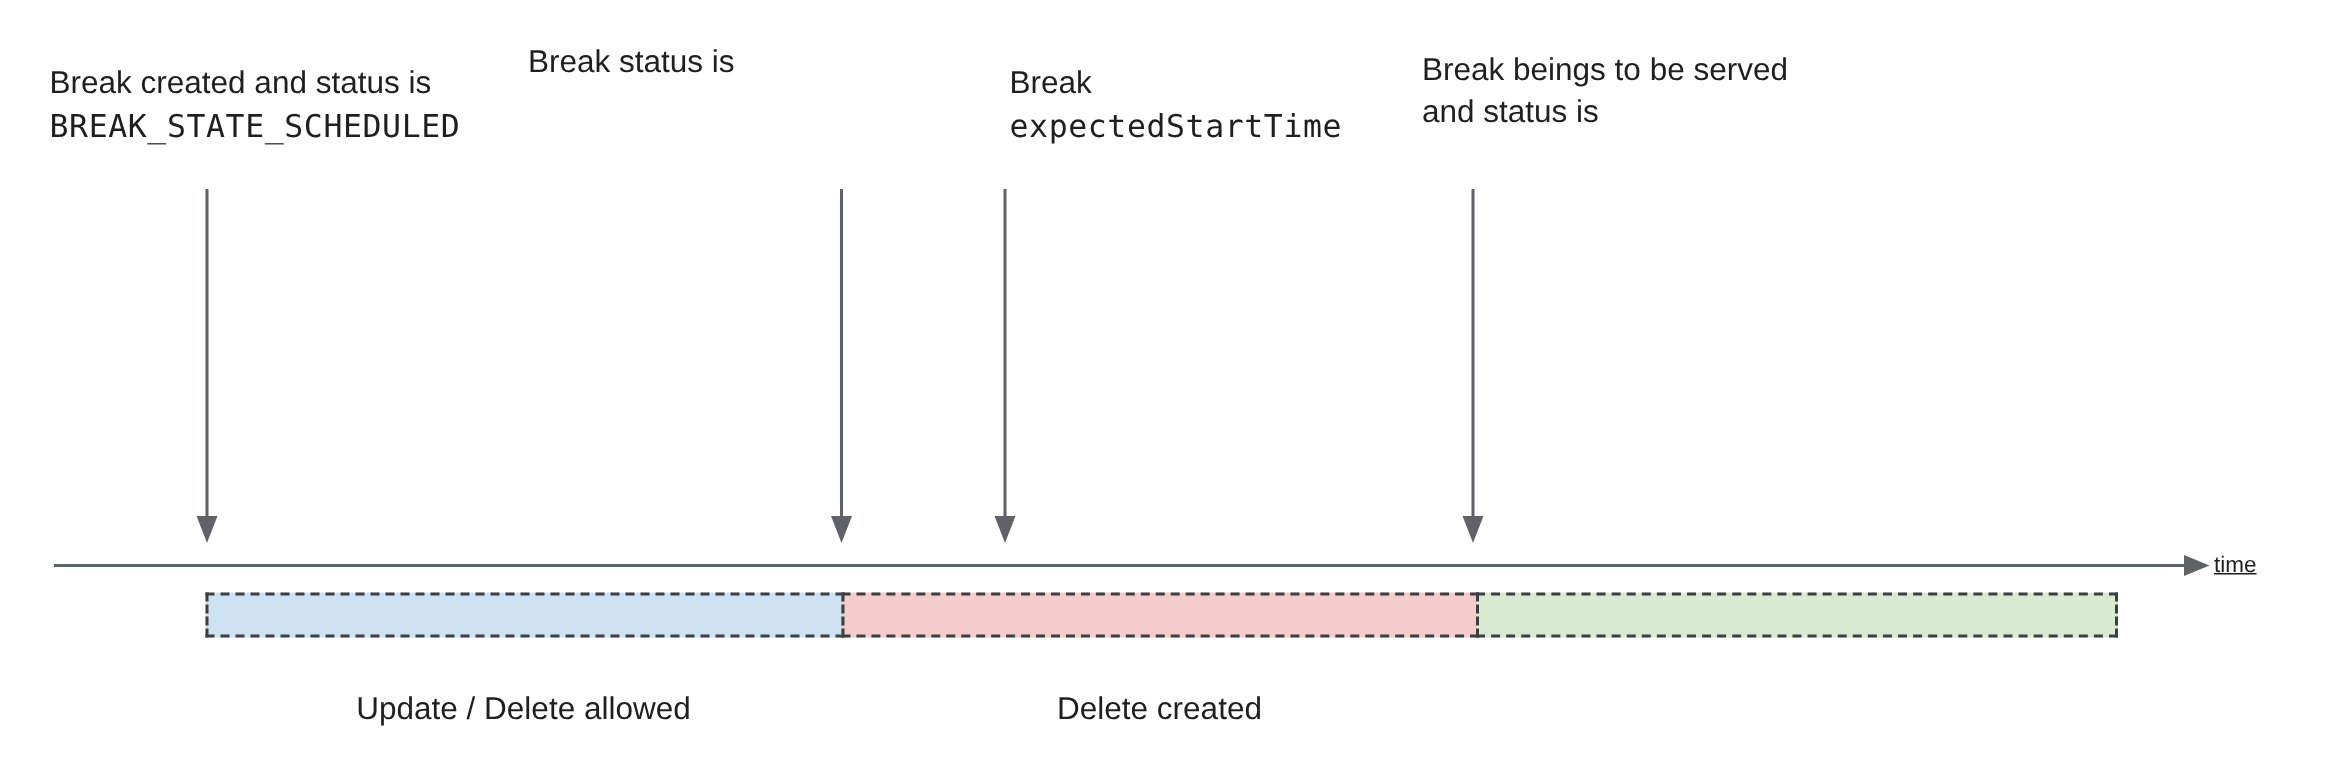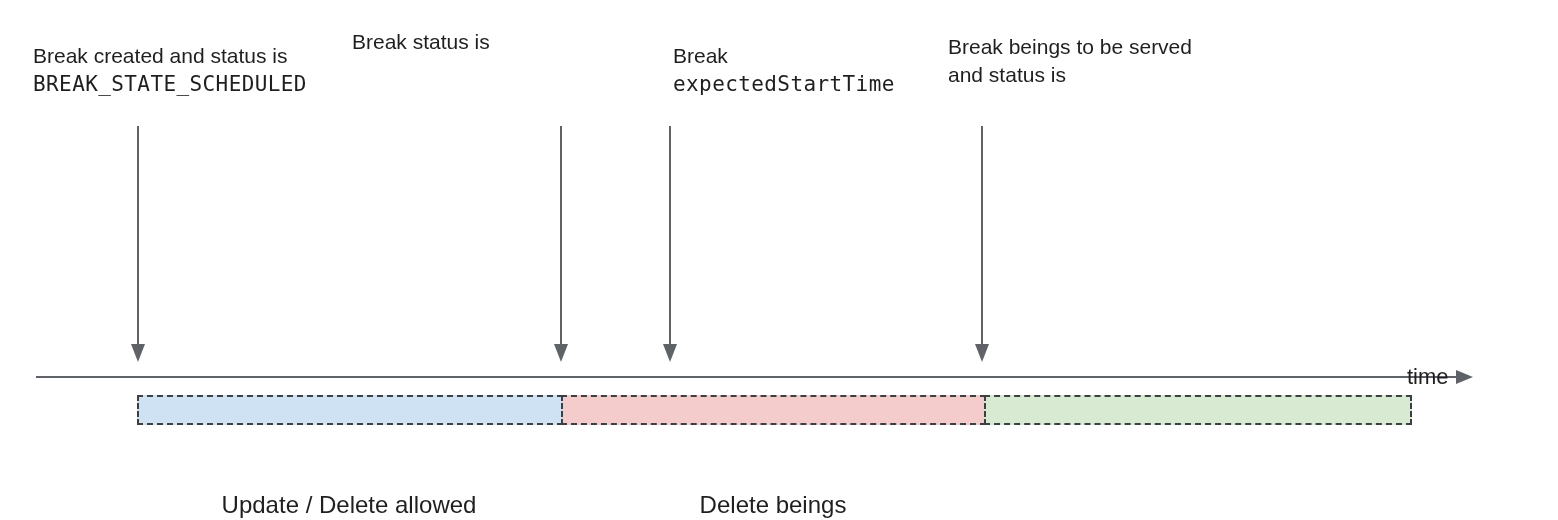--- a/index.html
+++ b/index.html
@@ -61,43 +61,43 @@
     position: absolute;
     left: 1456px;
     top: 370px;
     width: 0; height: 0;
     border-top: 7px solid transparent;
     border-bottom: 7px solid transparent;
     border-left: 17px solid #5f6368;
   }
   .time-label {
     position: absolute;
-    left: 1407px;
+    left: 1476px;
     top: 364px;
-    font-size: 22px;
+    font-size: 15px;
     line-height: 26px;
+    text-decoration: underline;
   }
   .seg {
     position: absolute;
     top: 395px;
     height: 30px;
     border: 2px dashed #3c4043;
     box-sizing: border-box;
   }
   .seg-blue  { left: 137px; width: 426px; }
   .seg-red   { left: 561px; width: 425px; }
   .seg-green { left: 984px; width: 428px; }
   .seg-label {
     position: absolute;
     top: 459px;
-    font-size: 24px;
+    font-size: 21px;
     line-height: 28px;
     transform: translateX(-50%);
     white-space: nowrap;
-    margin-top: 32px;
   }
 </style>
 </head>
 <body>
 
 <div class="canvas">
 
   <div class="ann" style="left:33px; top:42px;">
     <div>Break created and status is</div>
     <div class="code">BREAK_STATE_SCHEDULED</div>
@@ -136,15 +136,15 @@
 
   <div class="timeline-line"></div>
   <div class="timeline-head"></div>
   <div class="time-label">time</div>
 
   <div class="seg seg-blue" style="background: rgb(207, 226, 243);"></div>
   <div class="seg seg-red" style="background: rgb(244, 204, 204);"></div>
   <div class="seg seg-green" style="background: rgb(217, 234, 211);"></div>
 
   <div class="seg-label" style="left:349px;">Update / Delete allowed</div>
-  <div class="seg-label" style="left:773px;">Delete beings</div>
+  <div class="seg-label" style="left:773px;">Delete created</div>
 
 </div>
 
 </body></html>

